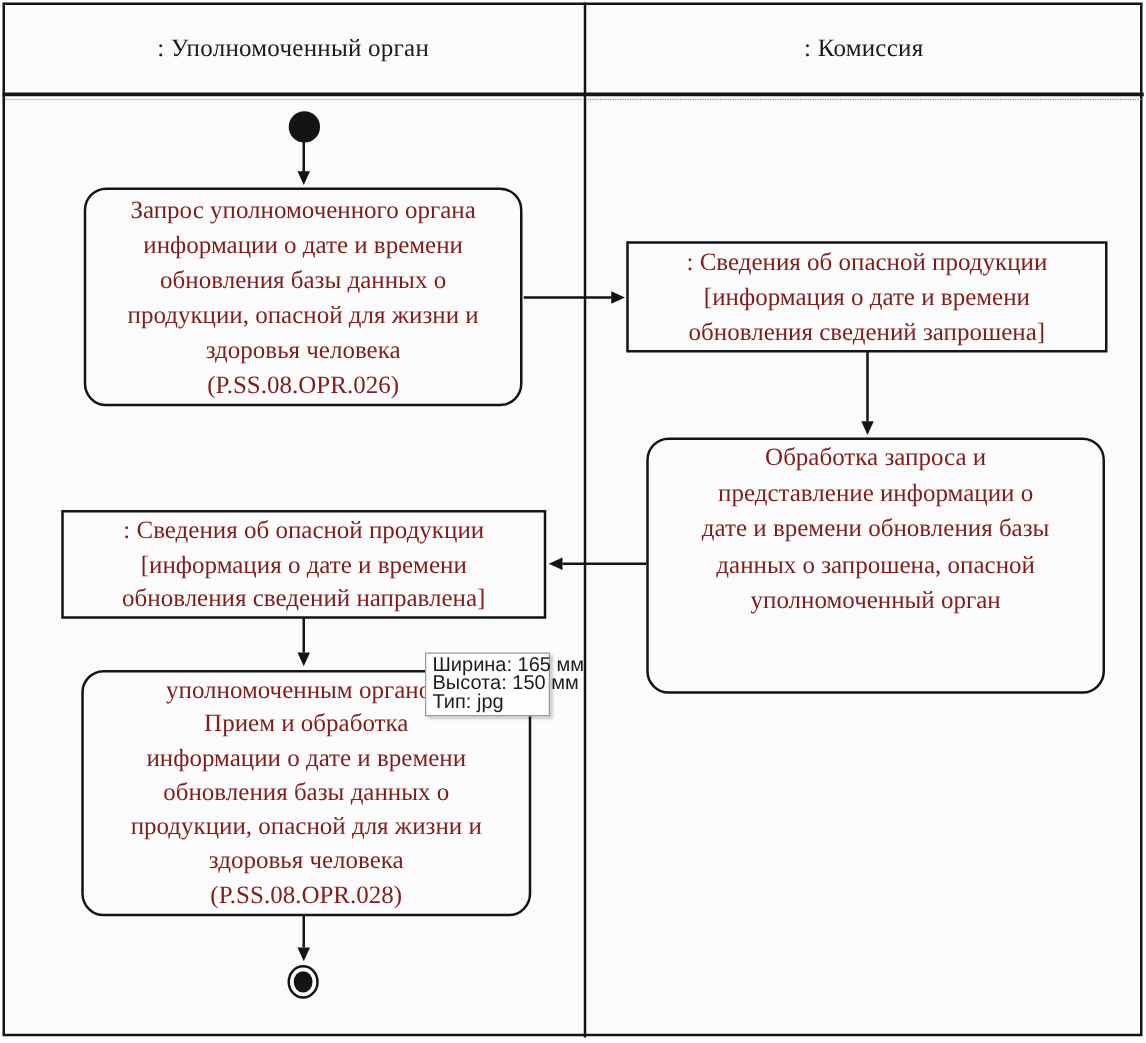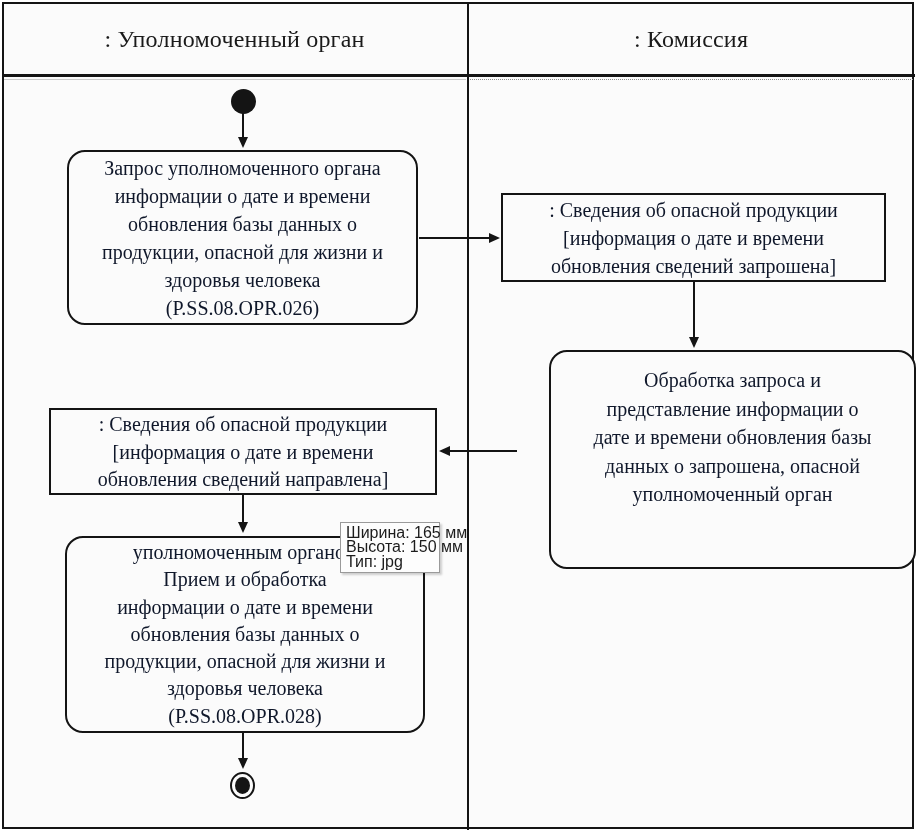--- a/index.html
+++ b/index.html
@@ -37,43 +37,43 @@
     background: #c9c9c9;
   }
   #header-sep-dotted {
     position: absolute; left: 470px; top: 79px;
     width: 443px; height: 0;
     border-top: 1.5px dotted #8d8d8d;
   }
   .lane-title {
     position: absolute; top: 26px; height: 26px;
     text-align: center;
-    font-size: 24px; line-height: 26px;
+    font-size: 20px; line-height: 26px;
     color: #1a1a1a;
     letter-spacing: 0.2px;
   }
   #lane-title-1 { left: 2px;   width: 465px; }
   #lane-title-2 { left: 467px; width: 448px; }
 
   
   .node {
     position: absolute;
     border: 2px solid #141414;
     background: #fbfbfb;
     text-align: center;
     font-size: 20px;
-    color: #0f172a;
+    color: #7f1d1d;
     box-sizing: content-box;
   }
   .node .text-line { white-space: nowrap; }
   .rounded { border-radius: 18px; }
 
   #activity1 { left: 67px;  top: 150px; width: 347px; height: 169px; line-height: 28px;   padding-top: 2px; }
   #object1   { left: 501px; top: 193px; width: 381px; height: 84px;  line-height: 28px;   padding-top: 1px; }
-  #activity2 { left: 517px; top: 350px; width: 363px; height: 201px; line-height: 28.6px; padding-top: 14px; margin-left: 32px; }
+  #activity2 { left: 517px; top: 350px; width: 363px; height: 201px; line-height: 28.6px; padding-top: 0; }
   #object2   { left: 49px;  top: 408px; width: 384px; height: 82px;  line-height: 27.5px; padding-top: 1px; }
   #activity3 { left: 65px;  top: 536px; width: 356px; height: 192px; line-height: 27.3px; padding-top: 1px; }
 
   #initial-node {
     position: absolute; left: 230.5px; top: 88.5px;
     width: 25px; height: 25px;
     background: #141414; border-radius: 50%;
   }
   #final-node {
     position: absolute; left: 230px; top: 772px;

